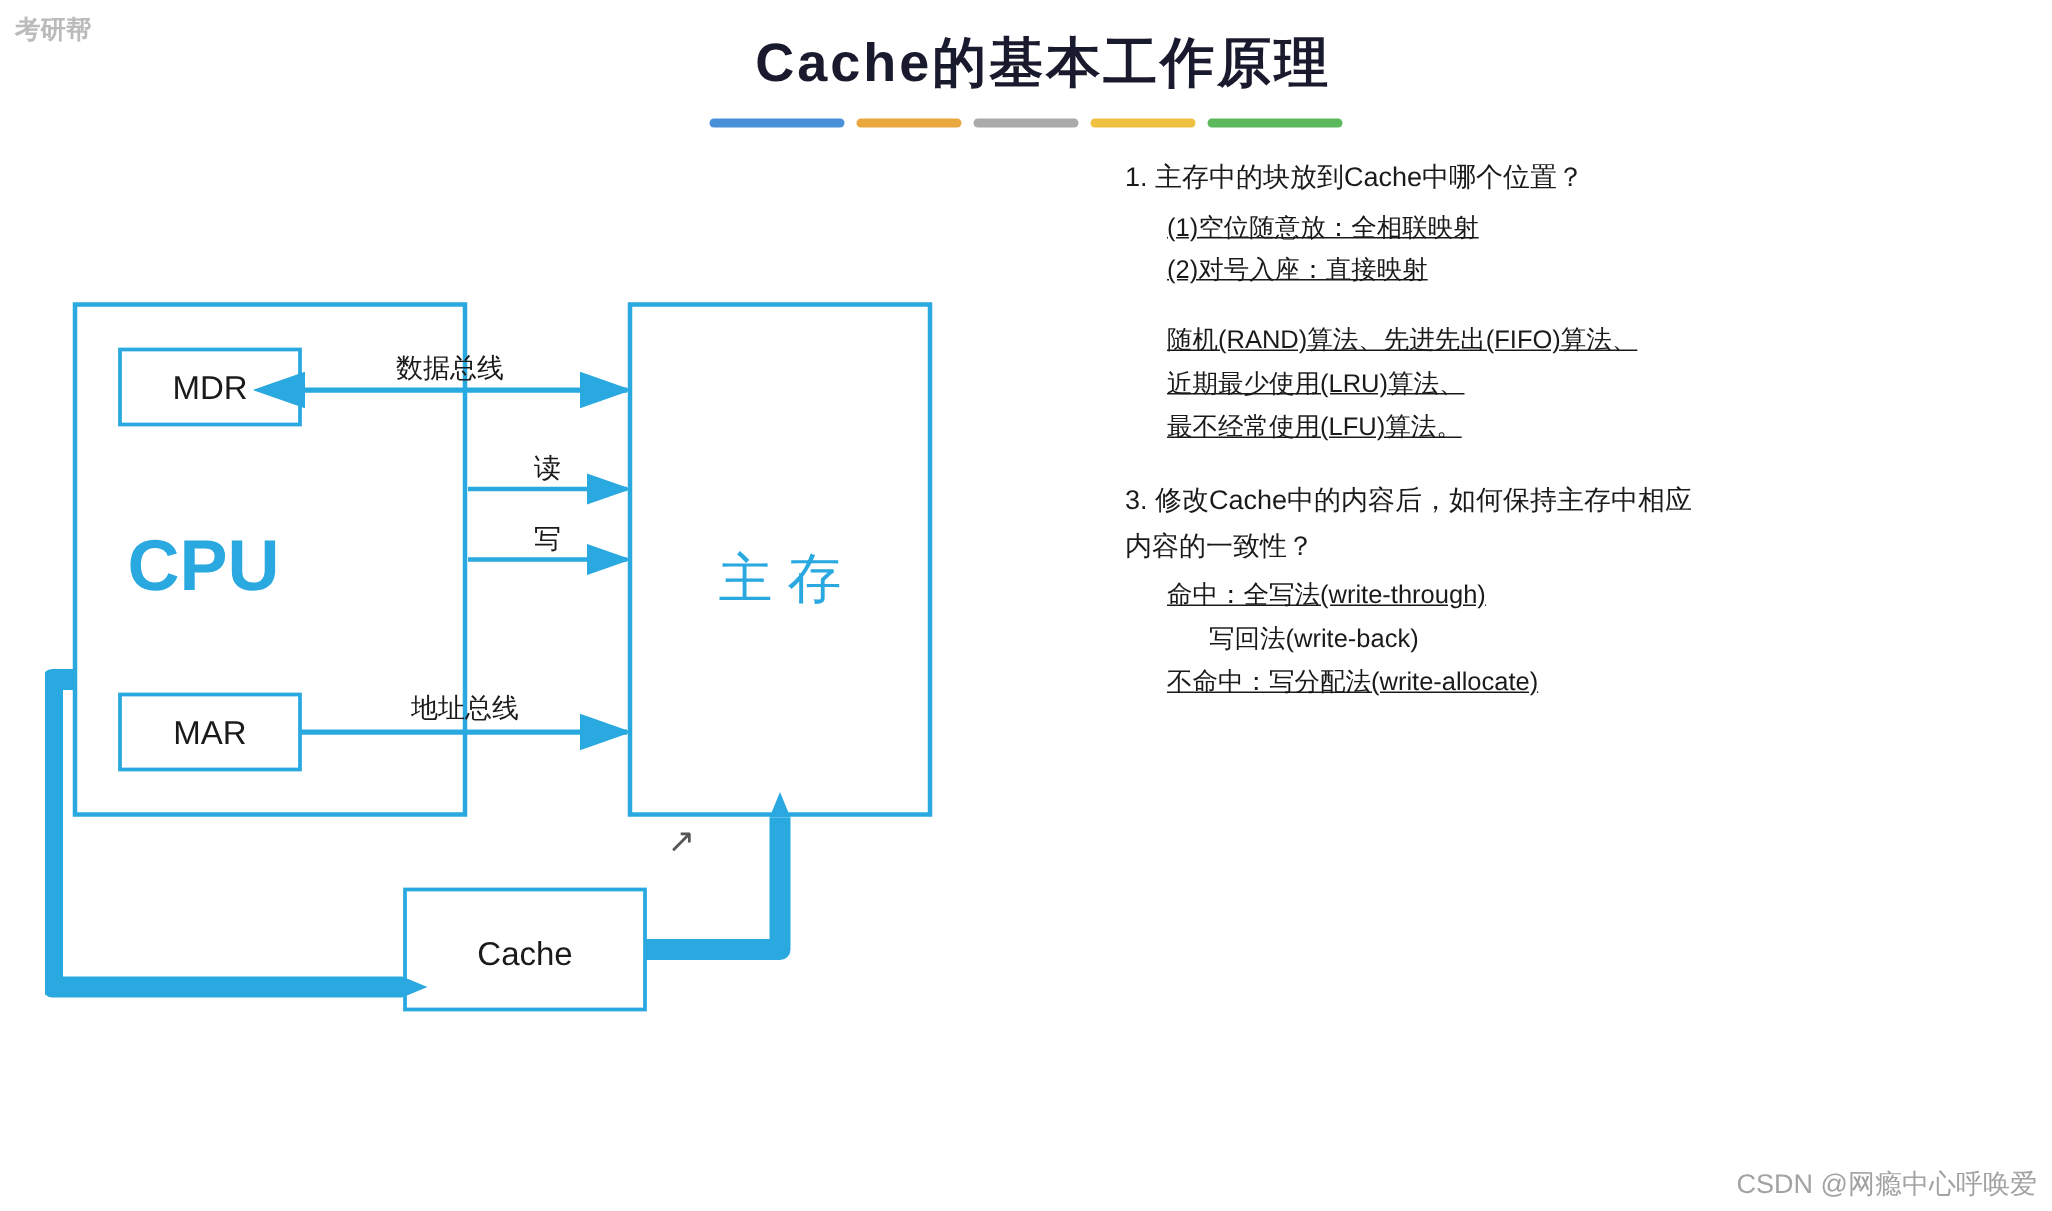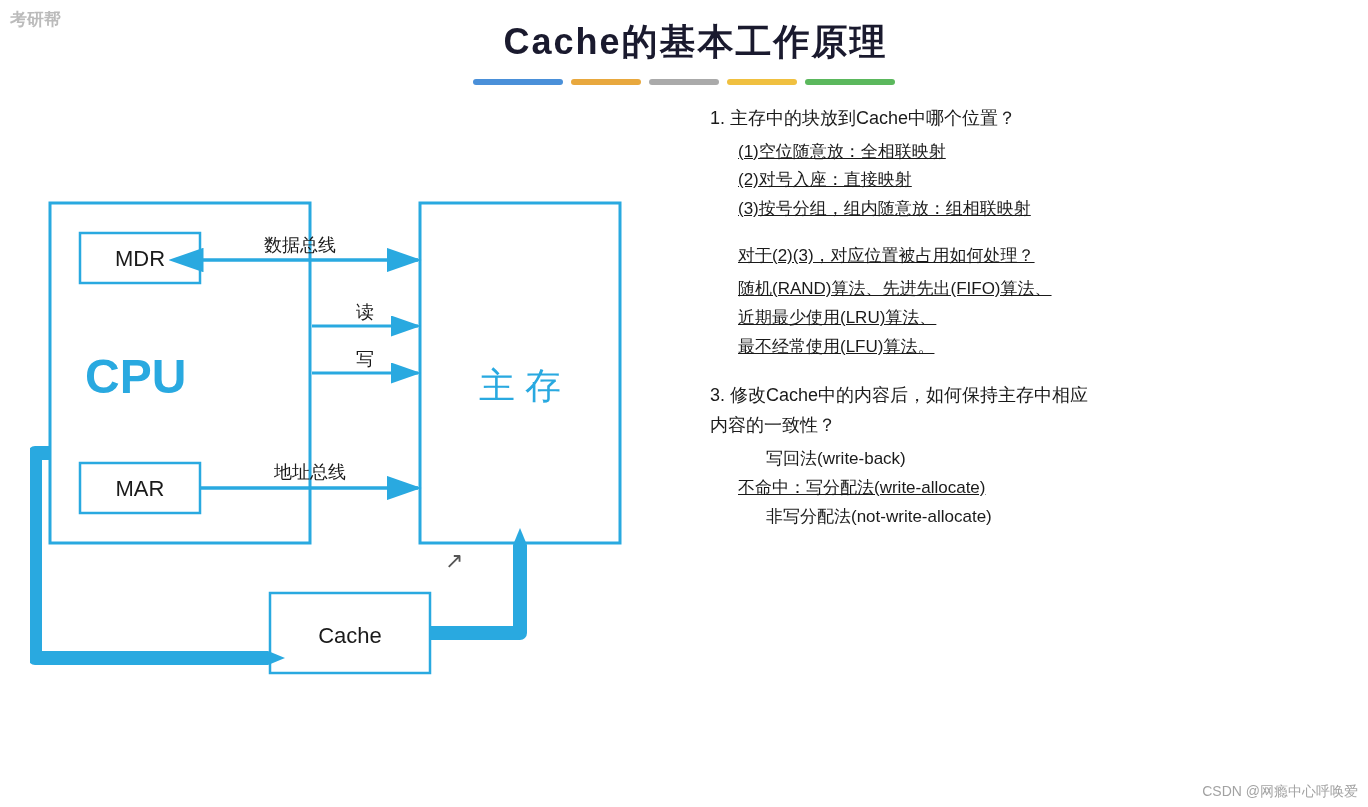--- a/index.html
+++ b/index.html
@@ -21,21 +21,21 @@
       color: rgba(120,120,120,0.5);
       font-weight: bold;
       z-index: 10;
     }
 
     
     .watermark-br {
       position: absolute;
       bottom: 6px;
       right: 10px;
-      font-size: 14px;
+      font-size: 18px;
       color: rgba(100,100,100,0.6);
       z-index: 10;
     }
 
     
     .page-title {
       text-align: center;
       font-size: 36px;
       font-weight: bold;
       color: #1a1a2e;
@@ -77,20 +77,21 @@
     .text-area {
       flex: 1;
       padding-left: 20px;
       font-size: 17px;
       color: #1a1a1a;
       line-height: 1.7;
     }
 
     .text-area .section {
       margin-bottom: 18px;
+      margin-left: 40px;
     }
 
     .text-area .section-title {
       font-size: 18px;
       font-weight: 500;
       margin-bottom: 4px;
     }
 
     .text-area .indent {
       padding-left: 28px;
@@ -177,35 +178,33 @@
       <text x="415" y="465" font-size="22" fill="#555">↗</text>
     </svg>
   </div>
 
   <div class="text-area">
 
     <div class="section">
       <div class="section-title">1. 主存中的块放到Cache中哪个位置？</div>
       <div class="indent">(1)空位随意放：全相联映射</div>
       <div class="indent">(2)对号入座：直接映射</div>
-      <div class="indent">(3)按号分组，组内随意放：组相联映射</div>
     </div>
 
     <div class="section">
-      <div class="indent">对于(2)(3)，对应位置被占用如何处理？</div>
       <div class="indent" style="margin-top:4px;">
         随机(RAND)算法、先进先出(FIFO)算法、<br>
         近期最少使用(LRU)算法、<br>
         最不经常使用(LFU)算法。
       </div>
     </div>
 
     <div class="section">
       <div class="section-title">3. 修改Cache中的内容后，如何保持主存中相应<br>内容的一致性？</div>
+      <div class="indent" style="margin-top:4px;">命中：全写法(write-through)</div>
       <div class="indent2">写回法(write-back)</div>
       <div class="indent">不命中：写分配法(write-allocate)</div>
-      <div class="indent2">非写分配法(not-write-allocate)</div>
     </div>
 
   </div>
 </div>
 
 <div class="watermark-br">CSDN @网瘾中心呼唤爱</div>
 
 </body></html>

